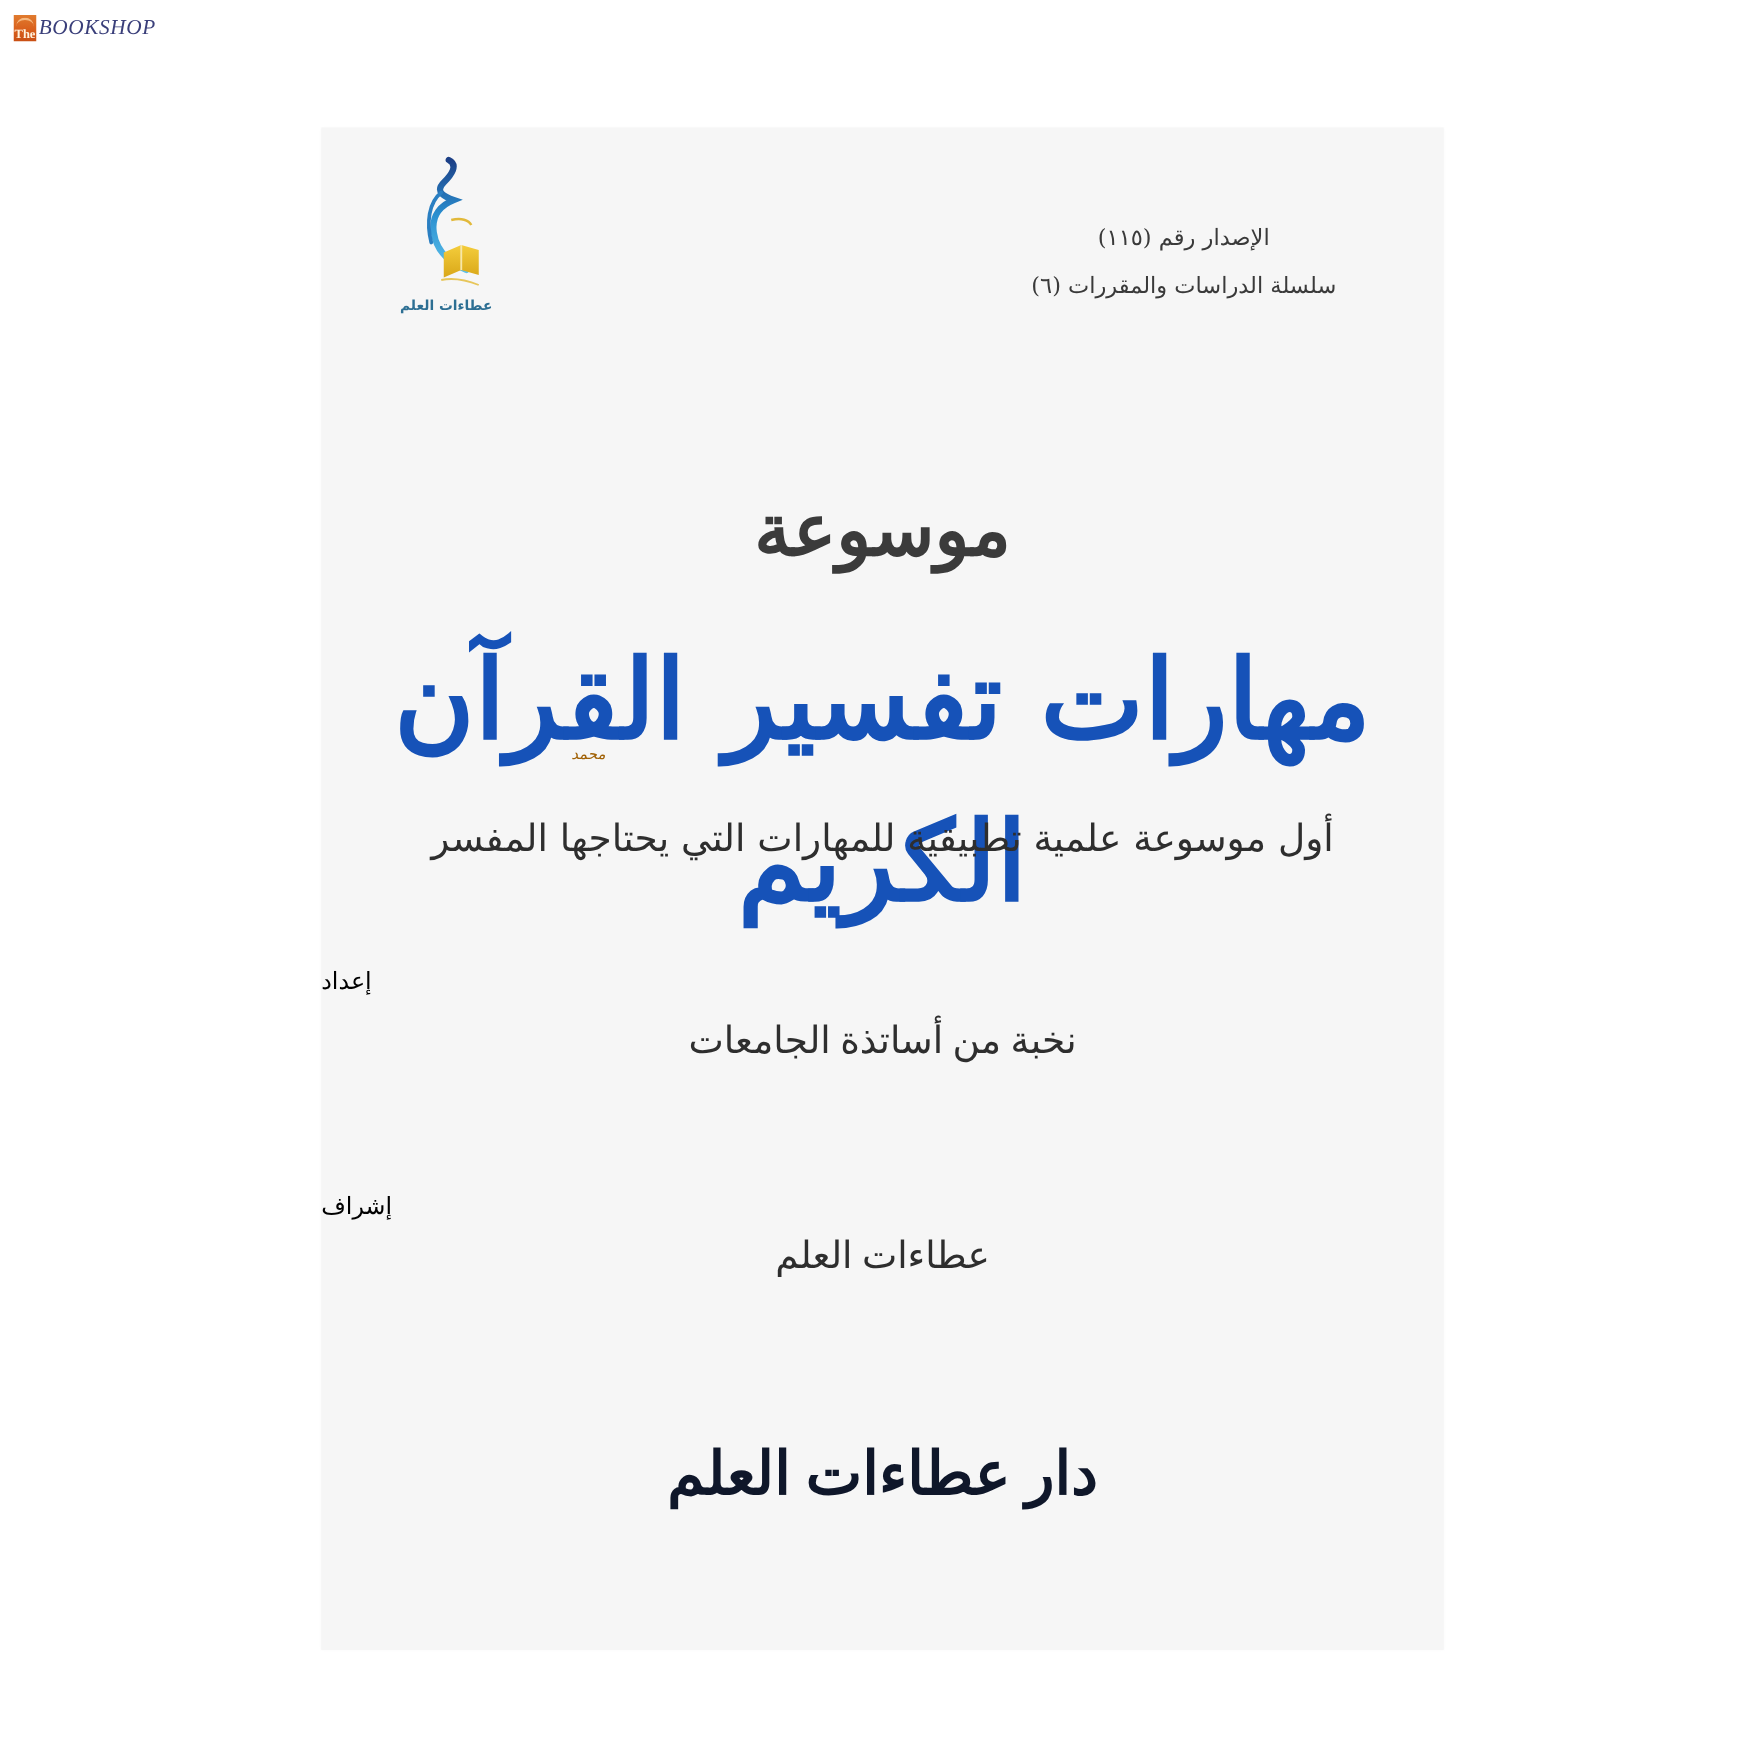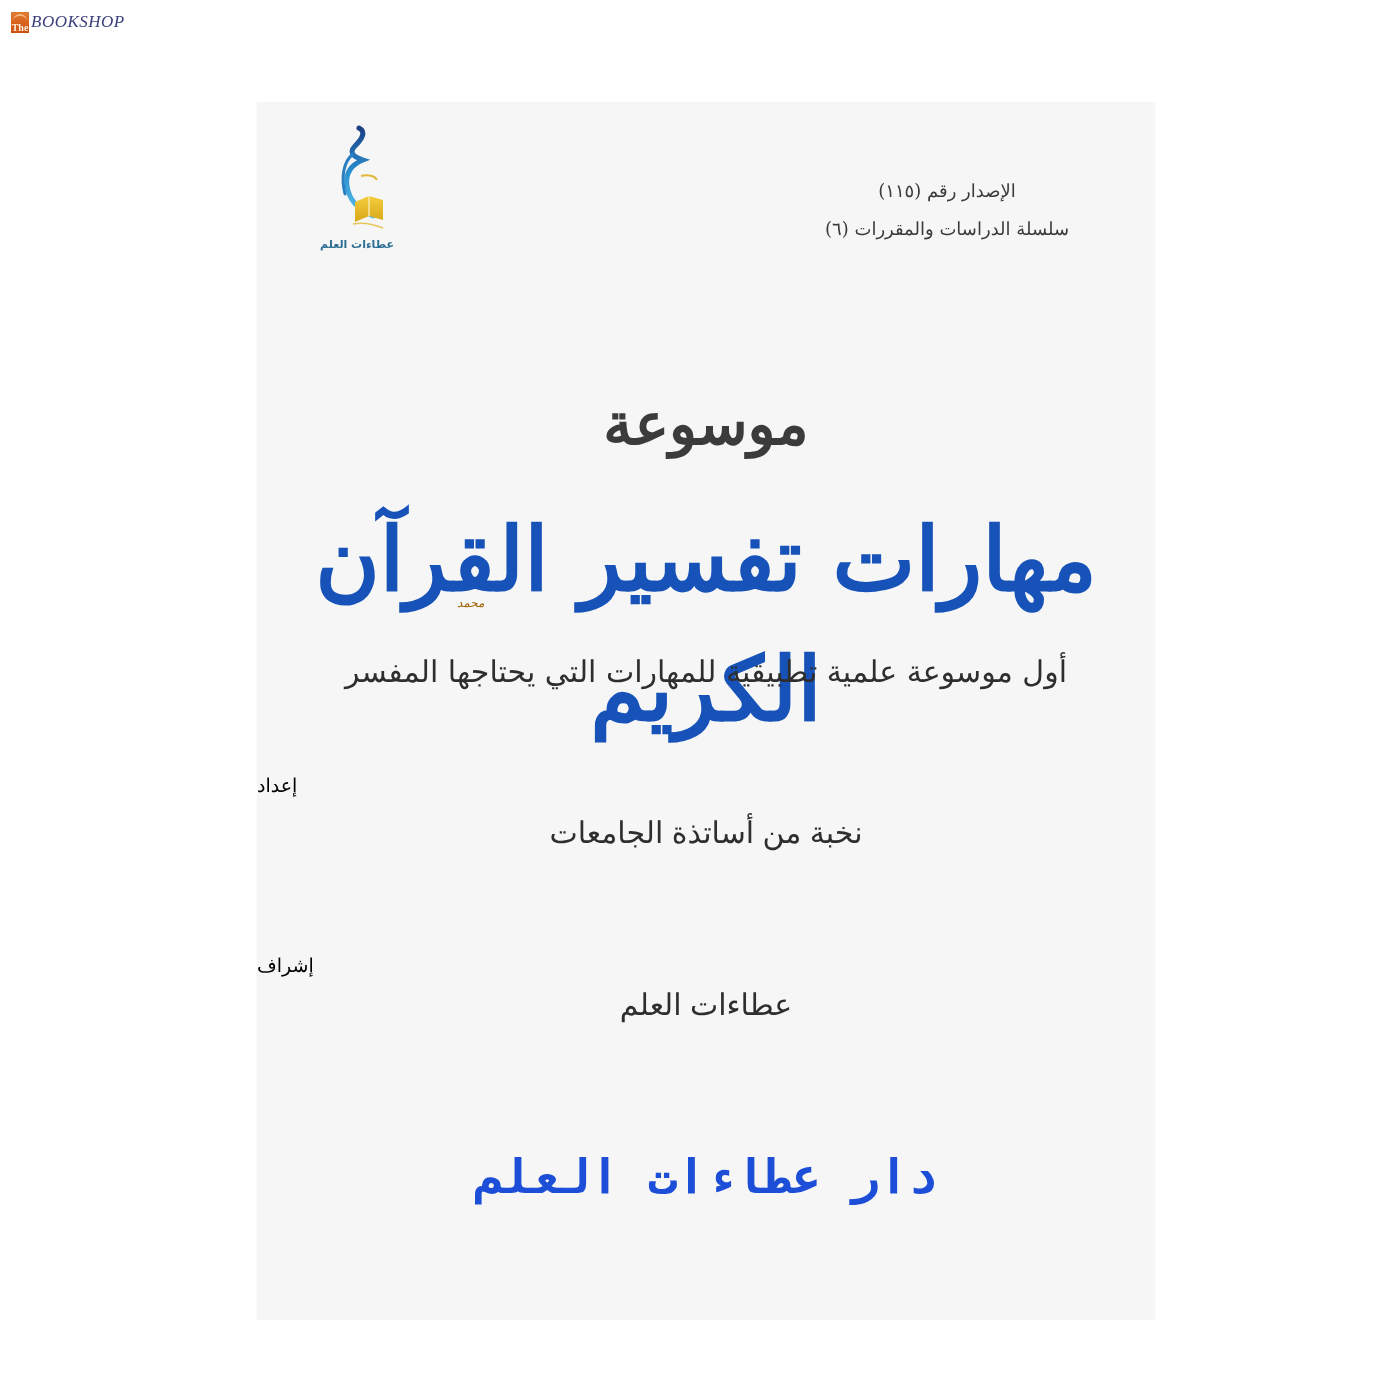--- a/index.html
+++ b/index.html
@@ -164,36 +164,36 @@
       font-family: "DejaVu Serif", serif;
       font-size: 19px;
       color: #000000;
       line-height: 26px;
     }
     .name-dark {
       position: absolute;
       left: 0;
       right: 0;
       text-align: center;
-      font-family: Liberation Sans, sans-serif;
+      font-family: Liberation Serif, serif;
       font-size: 30px;
       color: #2e2e2e;
       line-height: 46px;
     }
 
     .publisher-bottom {
       position: absolute;
       left: 0;
       right: 0;
       top: 1042px;
       text-align: center;
-      font-family: Liberation Mono, monospace;
+      font-family: Liberation Serif, serif;
       font-size: 48px;
       font-weight: bold;
-      color: #1d4ed8;
+      color: #0f172a;
       line-height: 72px;
     }
   </style>
 </head>
 <body>
 
 <div class="watermark">
   <div class="badge">
     <span>The</span>
   </div>

